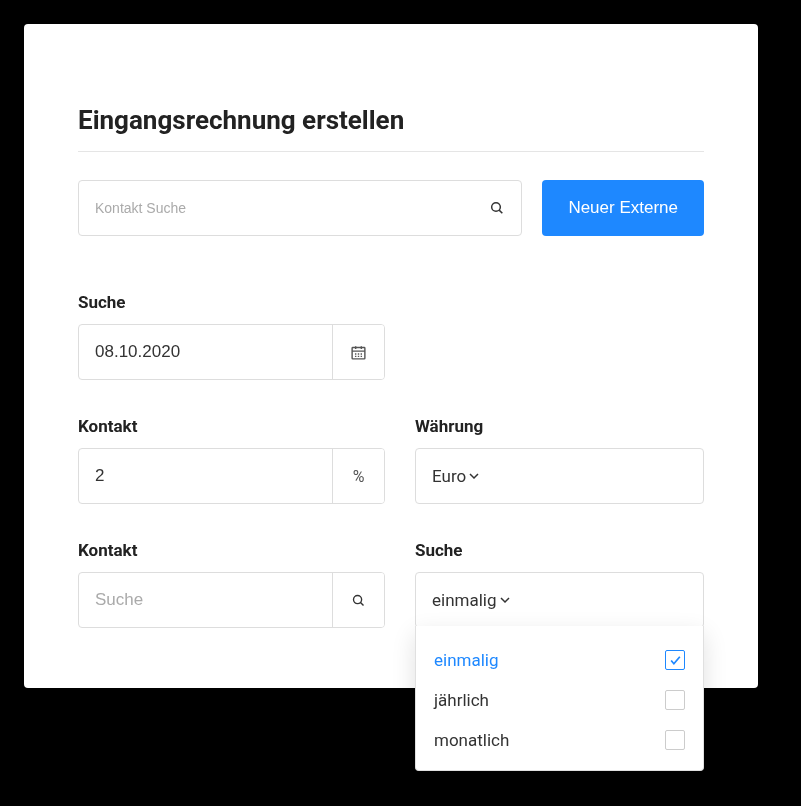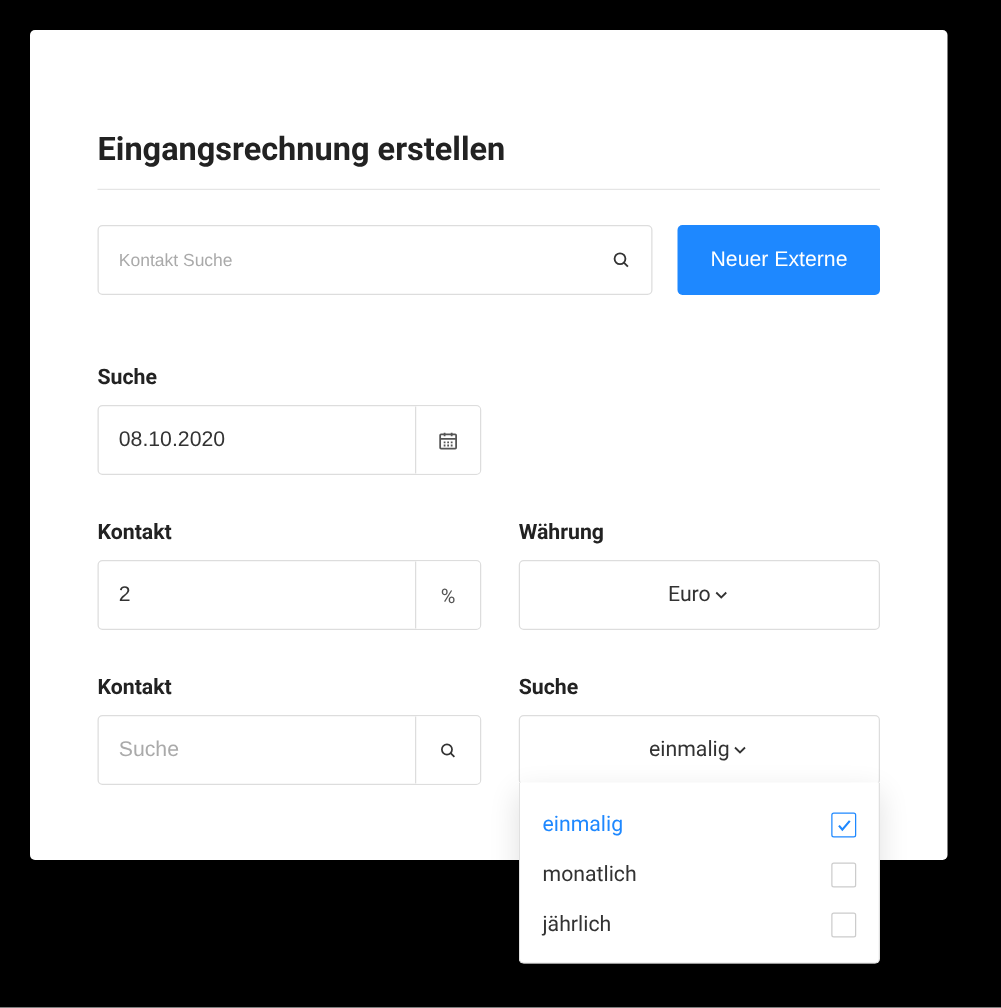--- a/index.html
+++ b/index.html
@@ -107,21 +107,21 @@
     }
     .select-wrap {
       display: flex;
       align-items: center;
       border: 1px solid #ddd;
       border-radius: 4px;
       height: 56px;
       padding: 0 16px;
       background: #fff;
       cursor: pointer;
-      justify-content: center;
+      justify-content: flex-start;
     }
     .select-value {
       font-size: 17px;
       color: #333;
     }
     .dauer-field { position: relative; }
     .dropdown {
       position: absolute;
       top: 86px;
       left: 0;
@@ -256,28 +256,28 @@
       <div class="dropdown">
         <div class="dropdown-item selected">
           <span>einmalig</span>
           <span class="checkbox checked">
             <svg width="13" height="13" viewBox="0 0 24 24" fill="none" stroke="#1e88ff" stroke-width="3.2">
                 <polyline points="4 12 9 18 20 5"></polyline>
               </svg>
           </span>
         </div>
         <div class="dropdown-item">
+          <span>jährlich</span>
+          <span class="checkbox">
+            
+          </span>
+        </div>
+        <div class="dropdown-item">
           <span>monatlich</span>
           <span class="checkbox">
             
           </span>
         </div>
-        <div class="dropdown-item">
-          <span>jährlich</span>
-          <span class="checkbox">
-            
-          </span>
-        </div>
       </div>
     </div>
 
   </div>
 </div>
 
 </body></html>

